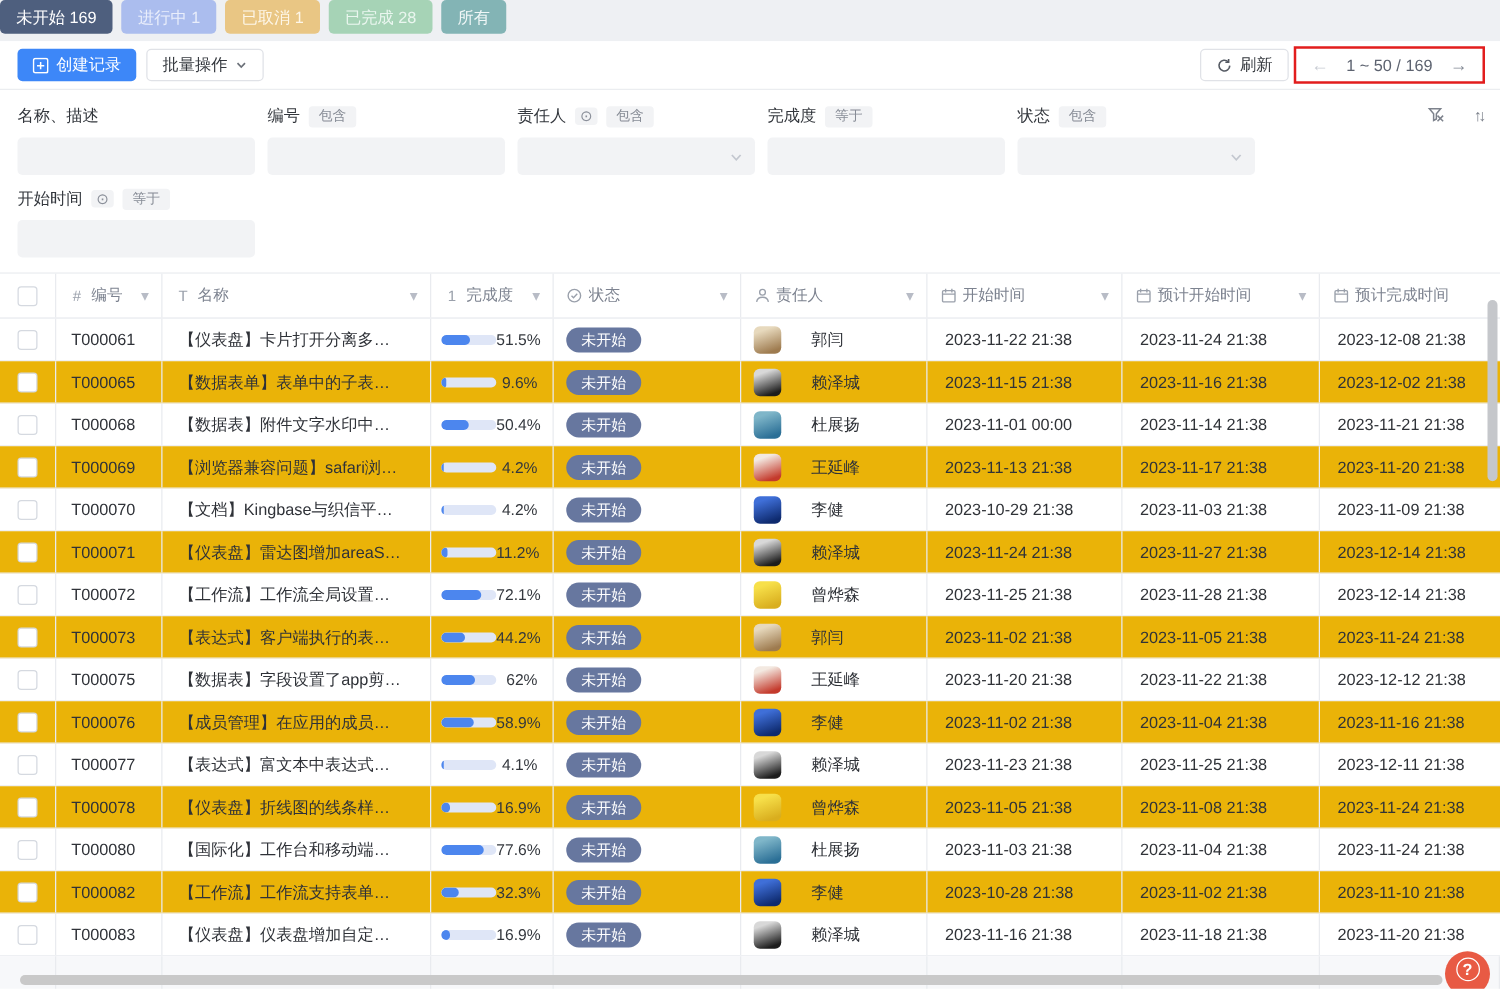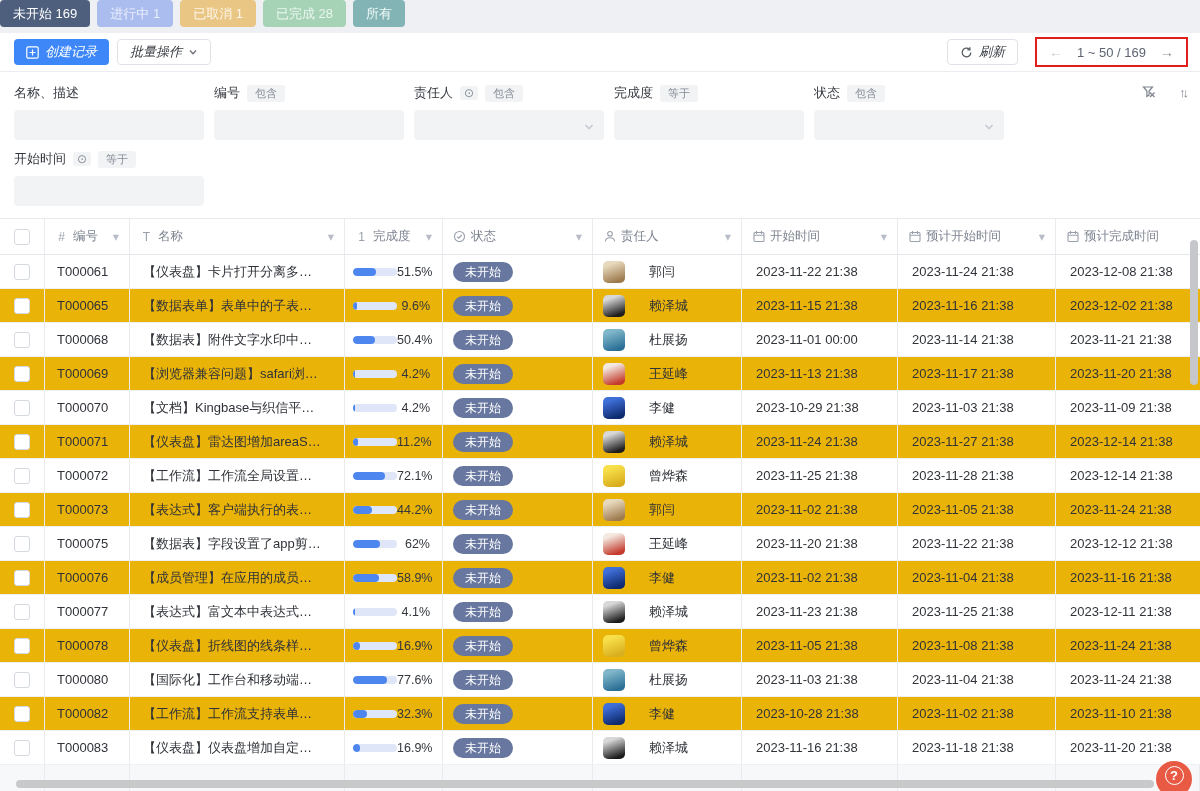--- a/index.html
+++ b/index.html
@@ -9,26 +9,26 @@
 
   
   .tab-band { height:33px; background:#eef0f3; display:flex; align-items:flex-start; padding-left:0; }
   .tab { height:27px; line-height:27px; padding:0 13px; margin-right:7px; border-radius:4px;
          font-size:13px; cursor:pointer; white-space:nowrap; }
 
   
   .toolbar { height:39px; display:flex; align-items:center; padding:0 12px 0 14px;
              border-bottom:1px solid #ebedf0; background:#fff; }
   .btn { height:26px; display:inline-flex; align-items:center; gap:6px; padding:0 12px;
-         border-radius:4px; font-size:13px; cursor:pointer;font-style:italic; }
+         border-radius:4px; font-size:13px; cursor:pointer; }
   .btn-primary { background:#3d87f8; color:#fff; }
   .btn-plain { background:#fff; border:1px solid #e0e2e7; color:#33373d; margin-left:8px; }
   .btn-plain svg, .btn-primary svg { display:block; }
   .spacer { flex:1; }
-  .refresh { margin-right:17px; }
+  .refresh { margin-right:4px; }
   .pagebox { border:2px solid #e21d1d; display:flex; align-items:center; gap:14px;
              padding:5px 12px; font-size:13px; color:#5d6370; }
   .pg-arrow { font-size:14px; cursor:pointer; }
   .pg-prev { color:#c9cdd4; }
   .pg-next { color:#868c97; }
 
   
   .filter-area { padding:10px 14px 12px; }
   .filter-row { display:flex; gap:10px; }
   .filter-row + .filter-row { margin-top:8px; }

